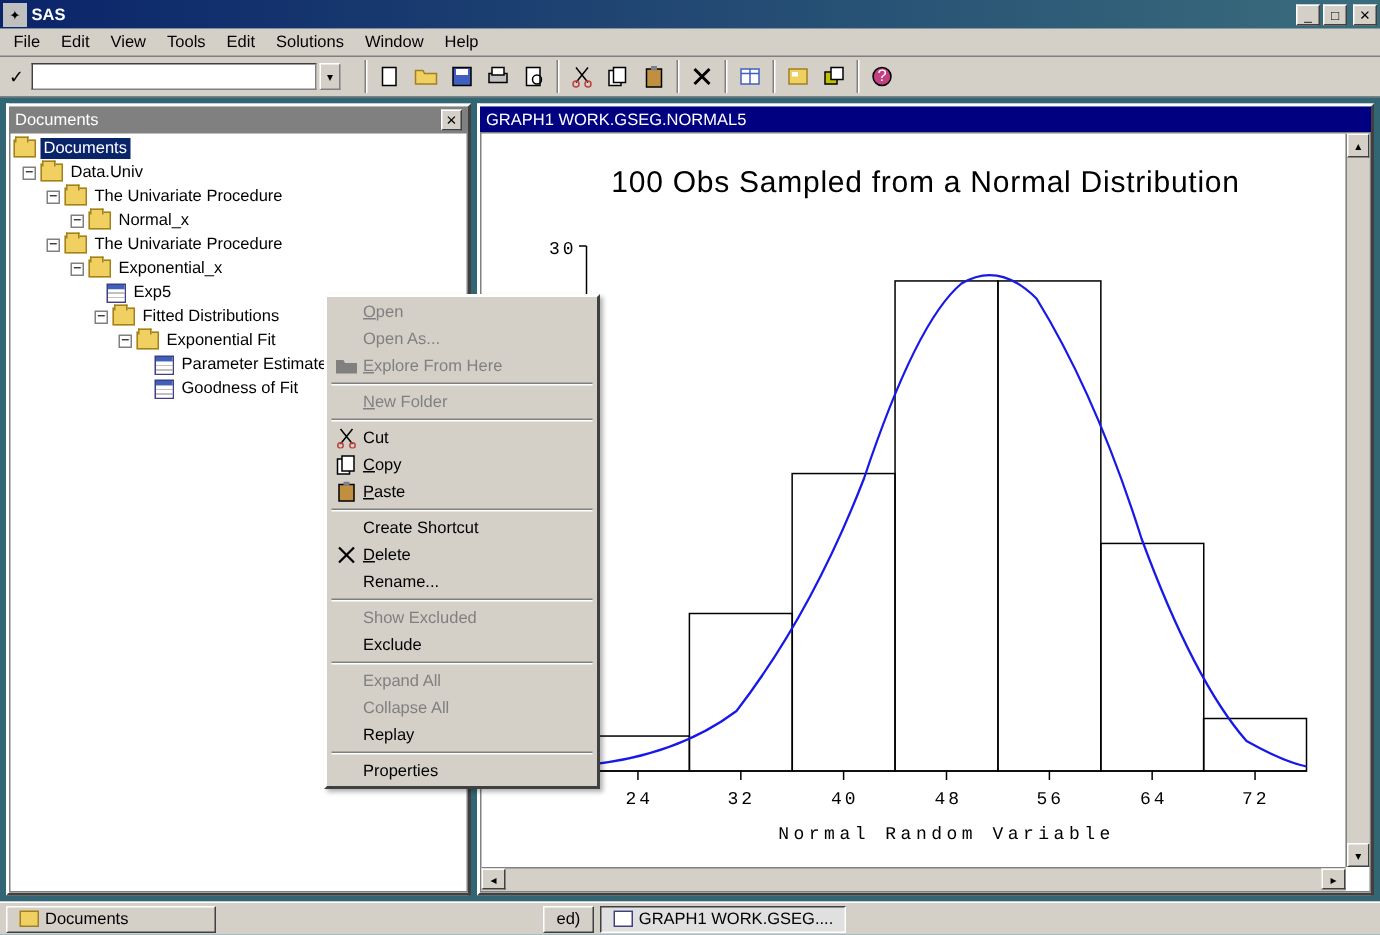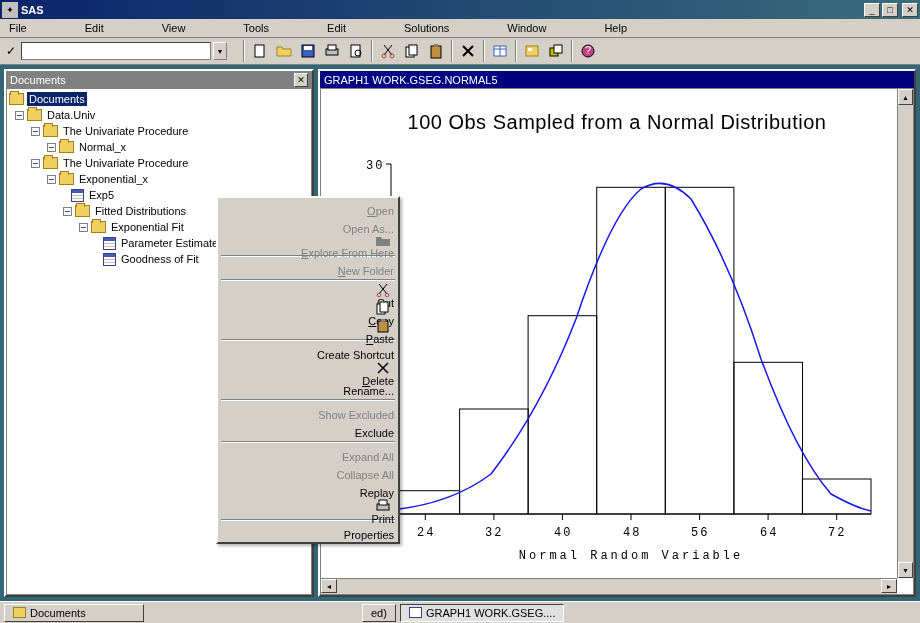--- a/index.html
+++ b/index.html
@@ -7,21 +7,21 @@
 
 
 .titlebar { height: 19px; background: linear-gradient(to right, #0a246a, #3a6d7c); display: flex; align-items: center; padding: 0 2px; }
 .titlebar-icon { width: 16px; height: 16px; background: #c0c0c0; margin-right: 3px; display:flex; align-items:center; justify-content:center; font-size:9px; color:#000;}
 .titlebar-text { color: #fff; font-weight: bold; flex: 1; }
 .titlebar-btns { display: flex; gap: 2px; }
 .titlebar-btn { width: 16px; height: 14px; background: #d4d0c8; border: 1px solid #fff; border-right-color:#404040; border-bottom-color:#404040; display:flex; align-items:center; justify-content:center; font-size:9px; font-family:Arial; cursor:pointer;}
 .titlebar-btn.close { margin-left:2px; }
 
 
-.menubar { height: 19px; background: #d4d0c8; display: flex; align-items: center; padding: 0 2px; border-bottom:1px solid #808080;gap:44px;}
+.menubar { height: 19px; background: #d4d0c8; display: flex; align-items: center; padding: 0 2px; border-bottom:1px solid #808080;}
 .menu-item { padding: 2px 7px; cursor: pointer; }
 
 
 .toolbar { height: 27px; background: #d4d0c8; display: flex; align-items: center; padding: 1px 3px; gap:2px; border-bottom:1px solid #808080;}
 .tb-check { width:16px; height:16px; display:flex; align-items:center; justify-content:center; color:#000; font-size:12px;}
 .tb-input { font-size:11px; height:18px; border:1px solid #808080; border-top-color:#404040; border-left-color:#404040; background:#fff; padding:1px 3px;}
 .tb-input.cmd { width:190px; }
 .tb-dd { width:14px; height:18px; background:#d4d0c8; border:1px solid #fff; border-right-color:#808080; border-bottom-color:#808080; display:flex; align-items:center; justify-content:center; font-size:8px;}
 .tb-sep { width:2px; height:22px; border-left:1px solid #808080; border-right:1px solid #fff; margin:0 2px;}
 .tb-btn { width:22px; height:22px; display:flex; align-items:center; justify-content:center; position:relative; }
@@ -62,21 +62,21 @@
 
 svg.chart { position:absolute; top:55px; left:10px; }
 .chart .bar { fill:none; stroke:#000; stroke-width:1; }
 .chart .axis { stroke:#000; stroke-width:1; }
 .chart text { font-size:12px; font-family:"Courier New",monospace; fill:#000; letter-spacing:2px;}
 .chart .curve { fill:none; stroke:#1818e8; stroke-width:1.5; }
 .chart .xlabel { font-size:12px; letter-spacing:3px; text-anchor:middle;}
 
 
 .ctxmenu { position:absolute; top:196px; left:216px; width:184px; background:#d4d0c8; border:2px solid #fff; border-right-color:#404040; border-bottom-color:#404040; padding:1px; z-index:100; box-shadow:2px 2px 3px rgba(0,0,0,0.3);}
-.ctx-item { height:18px; display:flex; align-items:flex-end; padding:0 3px 0 3px; cursor:pointer;flex-direction:column;}
+.ctx-item { height:18px; display:flex; align-items:center; padding:0 3px 0 3px; cursor:pointer;}
 .ctx-item.disabled { color:#808080; cursor:default;}
 .ctx-icon { width:18px; height:16px; display:flex; align-items:center; justify-content:center; margin-right:2px;}
 .ctx-sep { height:2px; border-top:1px solid #808080; border-bottom:1px solid #fff; margin:2px 2px;}
 .ctx-label .u { text-decoration:underline; }
 
 
 .taskbar { height:22px; background:#d4d0c8; border-top:1px solid #fff; display:flex; align-items:center; padding:1px 4px; gap:4px;}
 .task-btn { height:18px; padding:0 8px; background:#d4d0c8; border:1px solid #fff; border-right-color:#404040; border-bottom-color:#404040; display:flex; align-items:center; gap:4px; cursor:pointer; min-width:140px;}
 .task-btn.active { border:1px solid #404040; border-right-color:#fff; border-bottom-color:#fff; background:#e0e0e0;}
 .task-icon { width:13px; height:11px; background:#f0d060; border:1px solid #a08020;}
@@ -424,27 +424,18 @@
       <span class="ctx-label">Expand All</span>
     </div>
     <div class="ctx-item disabled">
       <span class="ctx-icon"></span>
       <span class="ctx-label">Collapse All</span>
     </div>
     <div class="ctx-item">
       <span class="ctx-icon"></span>
       <span class="ctx-label">Replay</span>
     </div>
-    <div class="ctx-item">
-      <span class="ctx-icon">
-        <svg width="14" height="14" viewBox="0 0 14 14">
-          <rect x="1" y="5" width="12" height="6" fill="#c0c0c0" stroke="#000"></rect>
-          <rect x="3" y="1" width="8" height="5" fill="#fff" stroke="#000"></rect>
-        </svg>
-      </span>
-      <span class="ctx-label">Print</span>
-    </div>
     <div class="ctx-sep"></div>
     <div class="ctx-item">
       <span class="ctx-icon"></span>
       <span class="ctx-label">Properties</span>
     </div>
   </div>
 
 </body></html>

